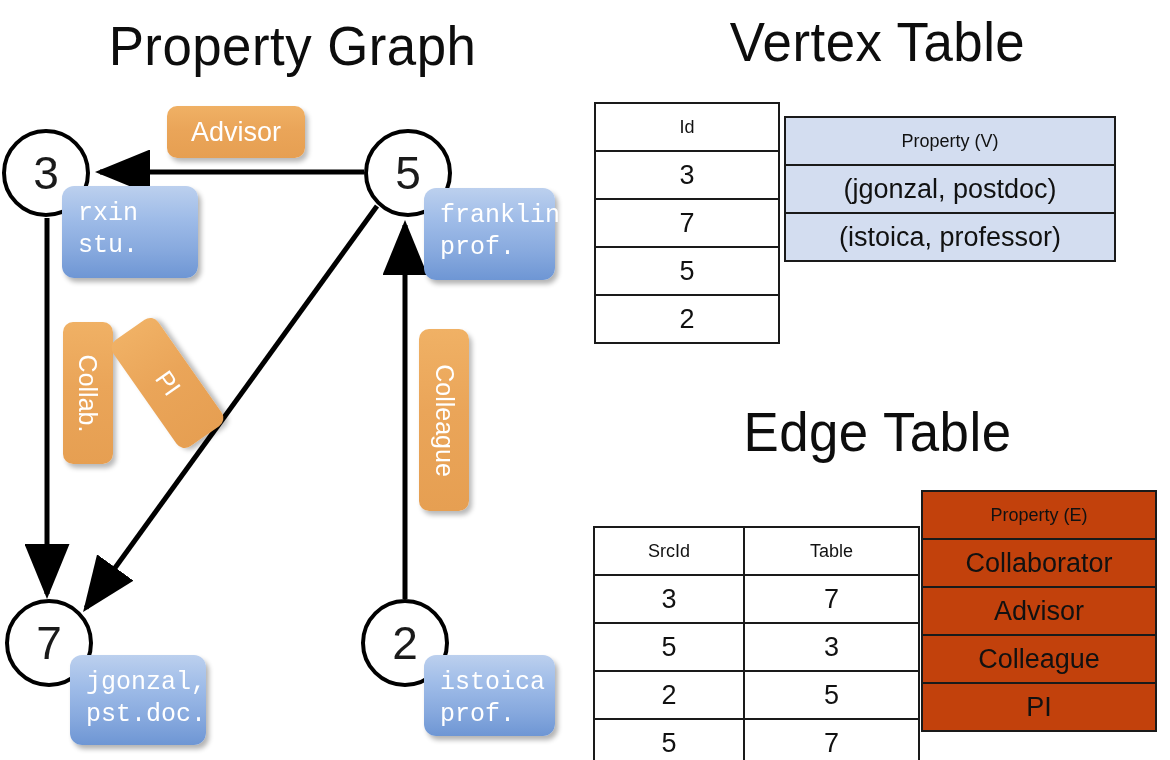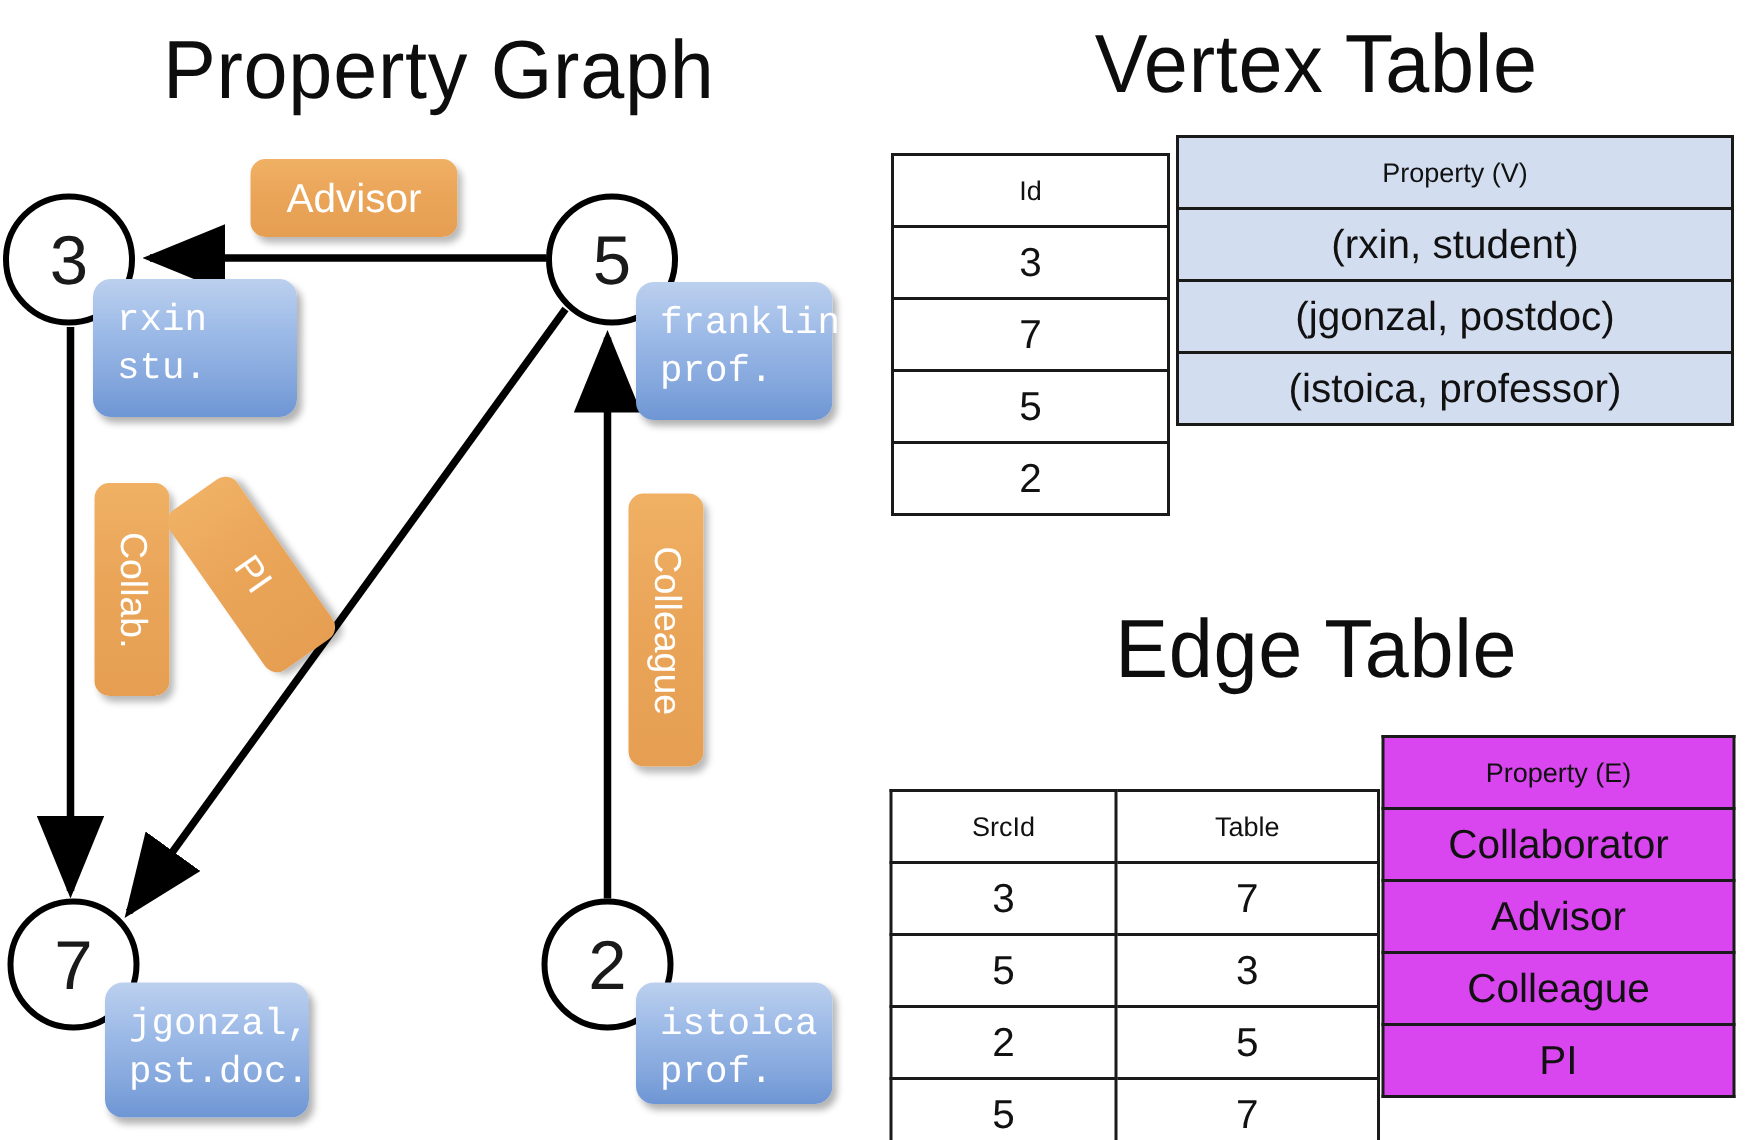--- a/index.html
+++ b/index.html
@@ -141,30 +141,30 @@
     font-size: 27px;
     color: #111;
     height: 46px;
     padding: 0;
   }
   .tbl th { font-weight: 400; font-size: 18px; }
 
   
   #vertex-id-table { left: 594px; top: 102px; width: 186px; }
   
-  #vertex-prop-table { left: 784px; top: 90px; width: 372px; }
+  #vertex-prop-table { left: 784px; top: 116px; width: 332px; }
   #vertex-prop-table td, #vertex-prop-table th { background: #d3ddf0; }
 
   
   #edge-src-dst-table { left: 593px; top: 490px; width: 325px; margin-top: 36px; }
   #edge-src-dst-table col.c-src { width: 150px; }
   #edge-src-dst-table col.c-dst { width: 175px; }
   
   #edge-prop-table { left: 921px; top: 490px; width: 236px; }
-  #edge-prop-table td, #edge-prop-table th { background: #d946ef; }
+  #edge-prop-table td, #edge-prop-table th { background: #c2410c; }
 </style>
 </head>
 <body>
 
 <div class="slide-title" id="title-property-graph">Property Graph</div>
 
 <div class="slide-title" id="title-vertex-table">Vertex Table</div>
 
 <div class="slide-title" id="title-edge-table">Edge Table</div>
 
@@ -245,23 +245,20 @@
     </tr>
   </tbody>
 </table>
 
 <table class="tbl" id="vertex-prop-table">
   <tbody>
     <tr>
       <th>Property (V)</th>
     </tr>
     <tr>
-      <td>(rxin, student)</td>
-    </tr>
-    <tr>
       <td>(jgonzal, postdoc)</td>
     </tr>
     <tr>
       <td>(istoica, professor)</td>
     </tr>
   </tbody>
 </table>
 
 <table class="tbl" id="edge-src-dst-table">
   <colgroup>

